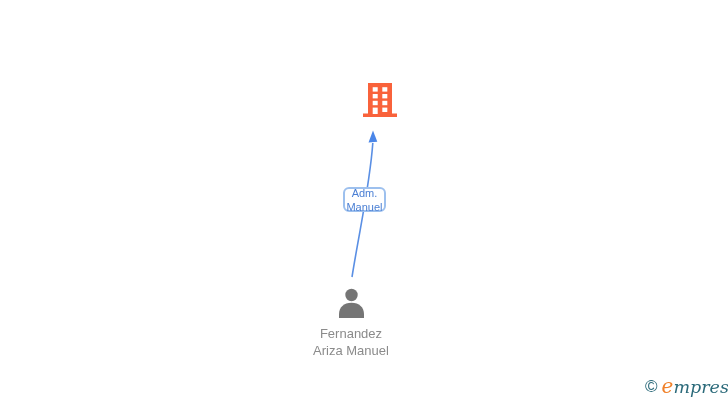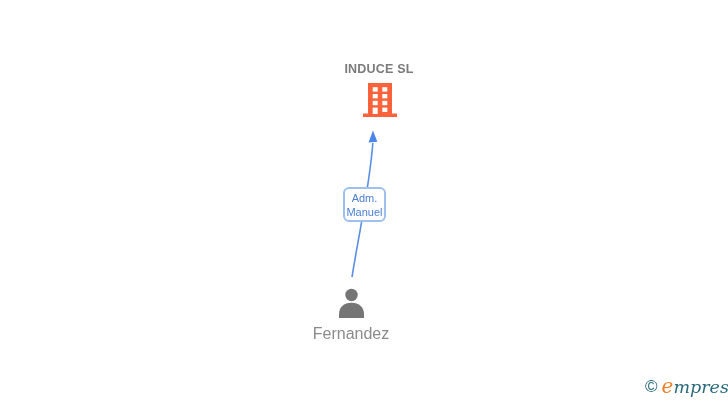--- a/index.html
+++ b/index.html
@@ -49,21 +49,21 @@
   }
   .connector-line { stroke: #5a8fe4; stroke-width: 1.6; fill: none; }
   .connector-head { fill: #4a86e8; }
 
   
   .edge-label {
     position: absolute;
     left: 343px;
     top: 187px;
     width: 43px;
-    height: 35px;
+    height: 25px;
     background: #ffffff;
     border: 2px solid #9dc0ee;
     border-radius: 6px;
     z-index: 2;
     display: flex;
     flex-direction: column;
     align-items: center;
     justify-content: center;
     line-height: 14px;
     font-size: 11px;
@@ -79,21 +79,21 @@
     height: 30px;
     cursor: pointer;
   }
   .person-fill { fill: #757575; }
   .person-name {
     position: absolute;
     left: 296px;
     top: 325px;
     width: 110px;
     text-align: center;
-    font-size: 16px;
+    font-size: 13px;
     line-height: 17px;
     color: #8b8b8b;
     cursor: pointer;
   }
 
   
   .brand {
     position: absolute;
     left: 645px;
     top: 373px;
@@ -116,21 +116,20 @@
     white-space: nowrap;
   }
   .brand .wordmark .letter-e { color: #f0812a; font-size: 20px; }
   .brand .wordmark .rest { color: #2b6a7a; }
 </style>
 </head>
 <body>
 
 <div class="stage">
 
-  <div class="company-title">INDUCE SL</div>
 
   <svg class="building-svg" viewBox="0 0 36 36" aria-hidden="true">
     <rect class="building-fill" x="6" y="1" width="24" height="31"></rect>
     <rect class="building-fill" x="1" y="31.5" width="34" height="3.5"></rect>
     <rect class="building-window" x="10.7" y="5.2" width="5" height="4.4"></rect>
     <rect class="building-window" x="20.3" y="5.2" width="5" height="4.4"></rect>
     <rect class="building-window" x="10.7" y="12" width="5" height="4.4"></rect>
     <rect class="building-window" x="20.3" y="12" width="5" height="4.4"></rect>
     <rect class="building-window" x="10.7" y="18.8" width="5" height="4.4"></rect>
     <rect class="building-window" x="20.3" y="18.8" width="5" height="4.4"></rect>
@@ -148,20 +147,21 @@
     <span>Manuel</span>
   </div>
 
   <svg class="person-svg" viewBox="0 0 27 30" aria-hidden="true">
     <circle class="person-fill" cx="13.5" cy="7" r="6.2"></circle>
     <path class="person-fill" d="M13.5 14.8 C5.8 14.8 1 19.4 1 26.2 L1 30 L26 30 L26 26.2 C26 19.4 21.2 14.8 13.5 14.8 Z"></path>
   </svg>
 
   <div class="person-name">
     <div>Fernandez</div>
+    <div>Ariza Manuel</div>
   </div>
 
   <div class="brand">
     <span class="copyright">©</span>
     <span class="wordmark">
       <span class="letter-e">e</span><span class="rest">mpresia</span>
     </span>
   </div>
 
 </div>

